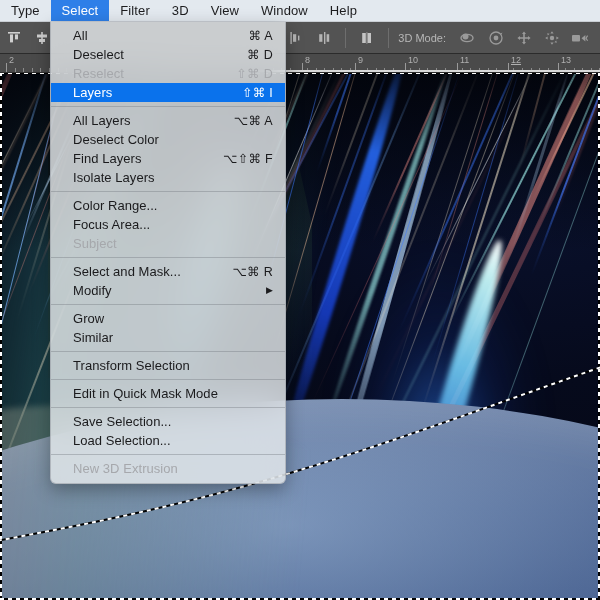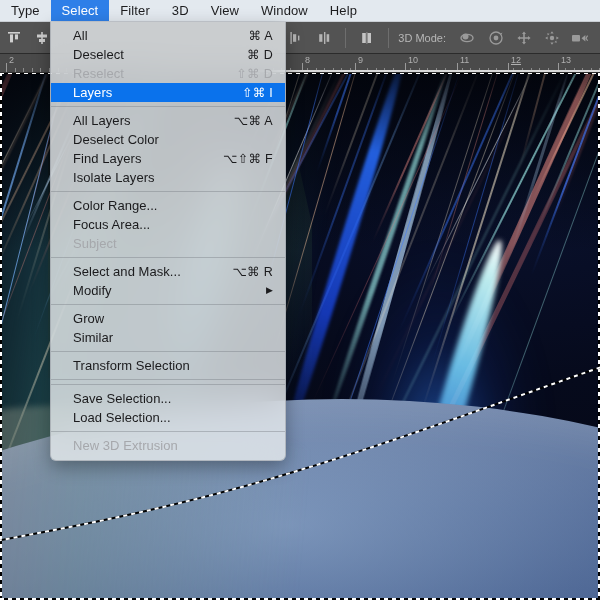--- a/index.html
+++ b/index.html
@@ -599,20 +599,23 @@
         <span class="lbl">Grow</span>
       </div>
       <div class="mi">
         <span class="lbl">Similar</span>
       </div>
       <div class="msep"></div>
       <div class="mi">
         <span class="lbl">Transform Selection</span>
       </div>
       <div class="msep"></div>
+      <div class="mi">
+        <span class="lbl">Edit in Quick Mask Mode</span>
+      </div>
       <div class="msep"></div>
       <div class="mi">
         <span class="lbl">Save Selection...</span>
       </div>
       <div class="mi">
         <span class="lbl">Load Selection...</span>
       </div>
       <div class="msep"></div>
       <div class="mi disabled">
         <span class="lbl">New 3D Extrusion</span>

